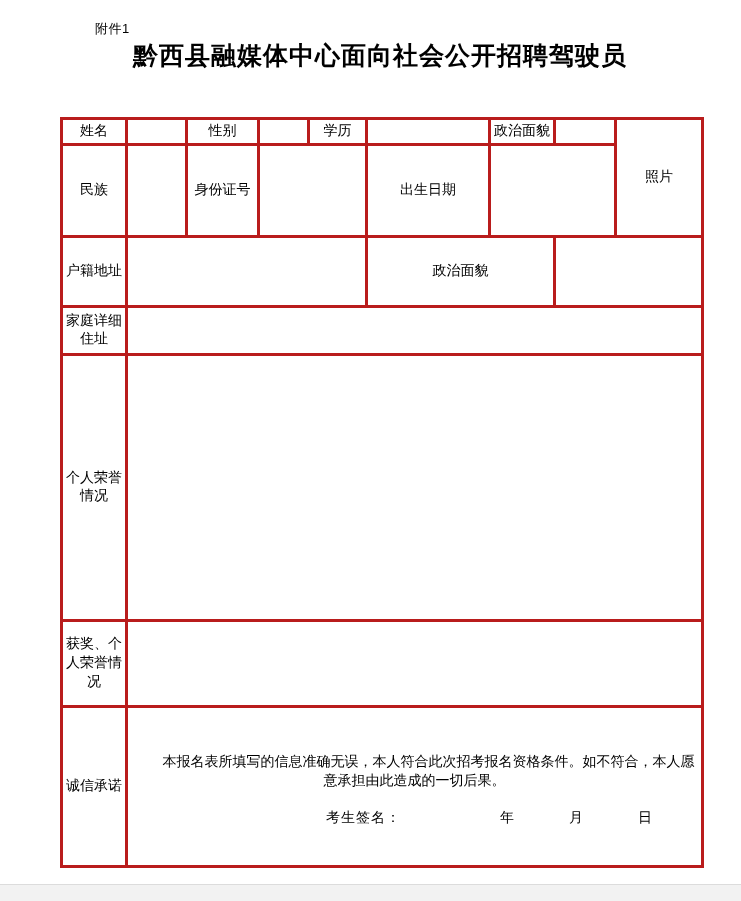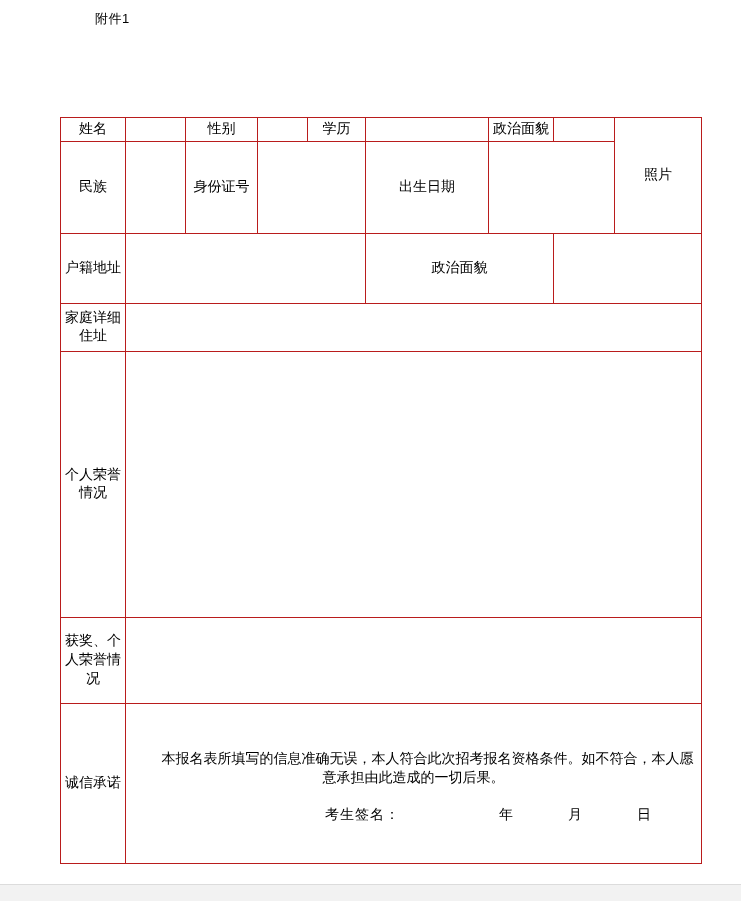--- a/index.html
+++ b/index.html
@@ -17,21 +17,21 @@
   }
   .page {
     position: relative;
     width: 741px;
     height: 901px;
     background: #fff;
   }
   .attachment-label {
     position: absolute;
     left: 95px;
-    top: 10px;
+    top: 20px;
     font-size: 13px;
     font-family: "Liberation Sans", sans-serif;
     letter-spacing: 0.5px;
   }
   .doc-title {
     position: absolute;
     left: 60px;
     top: 38px;
     width: 640px;
     text-align: center;
@@ -43,21 +43,21 @@
   }
   table.form {
     position: absolute;
     left: 60px;
     top: 117px;
     width: 641px;
     border-collapse: collapse;
     table-layout: fixed;
   }
   table.form td {
-    border: 1px solid #b91c1c;
+    border: 3px solid #b91c1c;
     font-size: 14px;
     text-align: center;
     vertical-align: middle;
     padding: 2px 3px;
     line-height: 1.35;
   }
   .lbl {
     font-size: 14px;
   }
   .lbl-narrow {
@@ -97,20 +97,21 @@
   }
 </style>
 </head>
 <body>
 
 <div class="page">
 
   <div class="attachment-label">附件1</div>
 
   <div class="doc-title">
+    <div>黔西县融媒体中心面向社会公开招聘驾驶员</div>
   </div>
 
   <table class="form">
     <colgroup>
       <col style="width:65px">
       <col style="width:60px">
       <col style="width:72px">
       <col style="width:50px">
       <col style="width:58px">
       <col style="width:123px">

